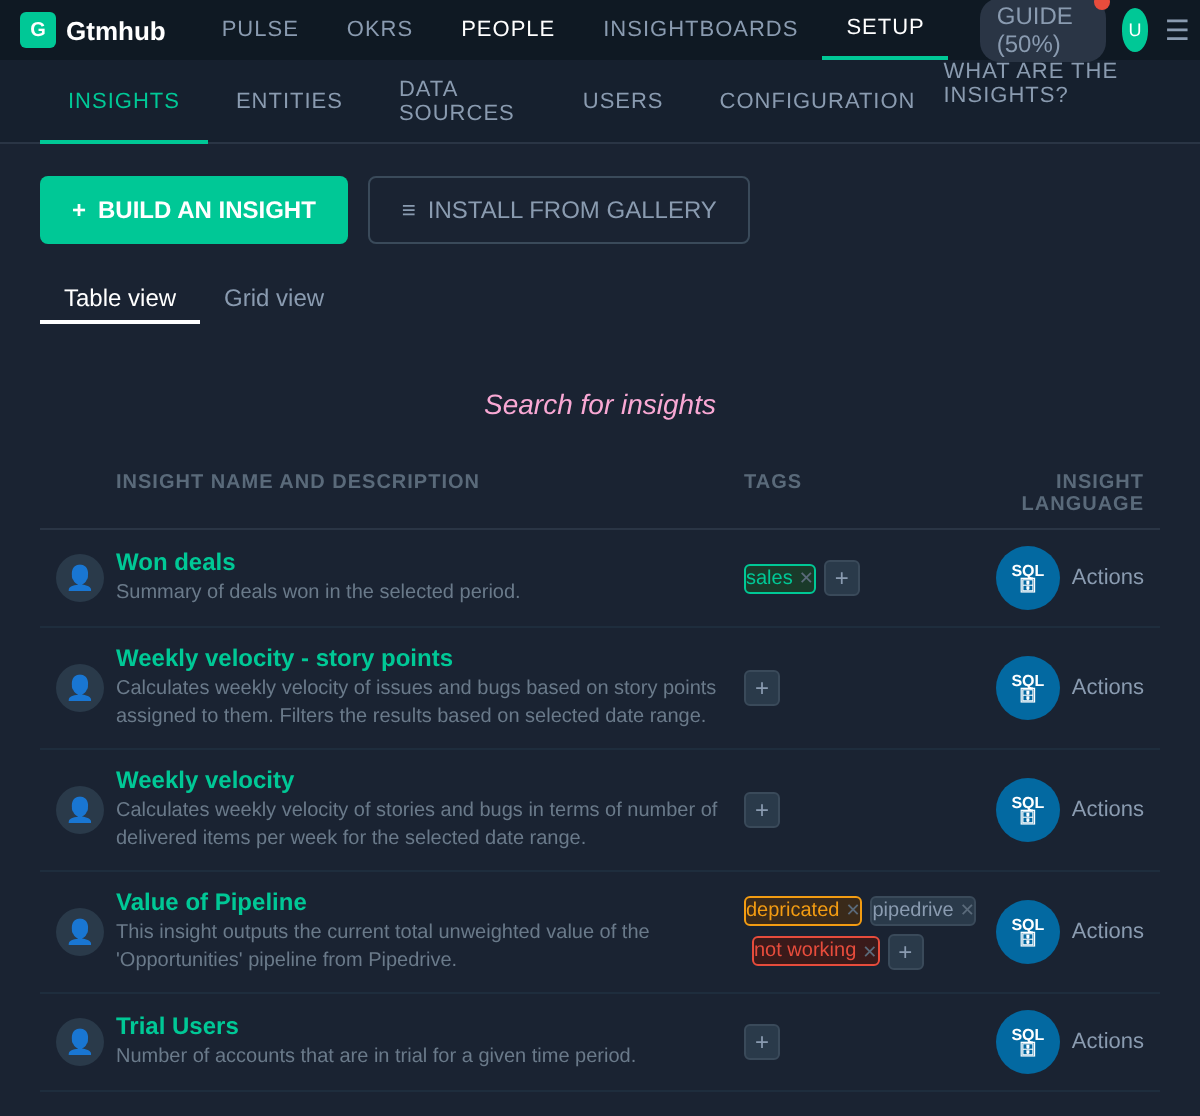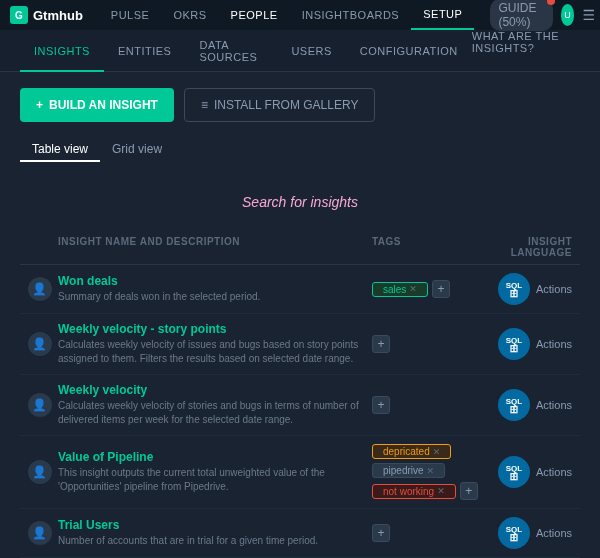--- a/index.html
+++ b/index.html
@@ -50,21 +50,21 @@
 
     
     .table-row { display: grid; grid-template-columns: 30px 1fr 120px 80px; padding: 8px 8px; border-bottom: 1px solid #1e2d3d; align-items: center; min-height: 48px; }
 
     .row-avatar { width: 24px; height: 24px; border-radius: 50%; background: #2a3a4a; display: flex; align-items: center; justify-content: center; color: #5a7a9a; font-size: 12px; }
     .row-title { color: #00c896; font-size: 12px; font-weight: 600; cursor: pointer; }
     .row-desc { color: #6a7a8a; font-size: 10px; margin-top: 2px; line-height: 1.4; }
 
     
     .tags { display: flex; flex-wrap: wrap; gap: 4px; align-items: center; }
-    .tag { background: #2a3a4a; border: 1px solid #3a4a5a; border-radius: 3px; padding: 1px 10px; font-size: 10px; color: #8a9bb0; display: flex; align-items: center; gap: 3px; }
+    .tag { background: #2a3a4a; border: 1px solid #3a4a5a; border-radius: 3px; padding: 1px 0; font-size: 10px; color: #8a9bb0; display: flex; align-items: center; gap: 3px; }
     .tag .tag-x { color: #5a6a7a; cursor: pointer; font-size: 9px; }
     .tag.green { background: #1a3a2a; border-color: #00c896; color: #00c896; }
     .tag.orange { background: #3a2a1a; border-color: #f39c12; color: #f39c12; }
     .tag.red { background: #3a1a1a; border-color: #e74c3c; color: #e74c3c; }
     .tag-plus { width: 18px; height: 18px; border-radius: 3px; background: #2a3a4a; border: 1px solid #3a4a5a; display: flex; align-items: center; justify-content: center; color: #8a9bb0; font-size: 12px; cursor: pointer; }
 
     
     .sql-badge { width: 32px; height: 32px; background: #0369a1; border-radius: 50%; display: flex; align-items: center; justify-content: center; flex-direction: column; font-size: 7px; font-weight: 900; color: #fff; letter-spacing: 0; }
     .sql-badge .sql-text { font-size: 8px; font-weight: 900; line-height: 1; }
     .sql-badge .db-icon { font-size: 7px; line-height: 1; }

